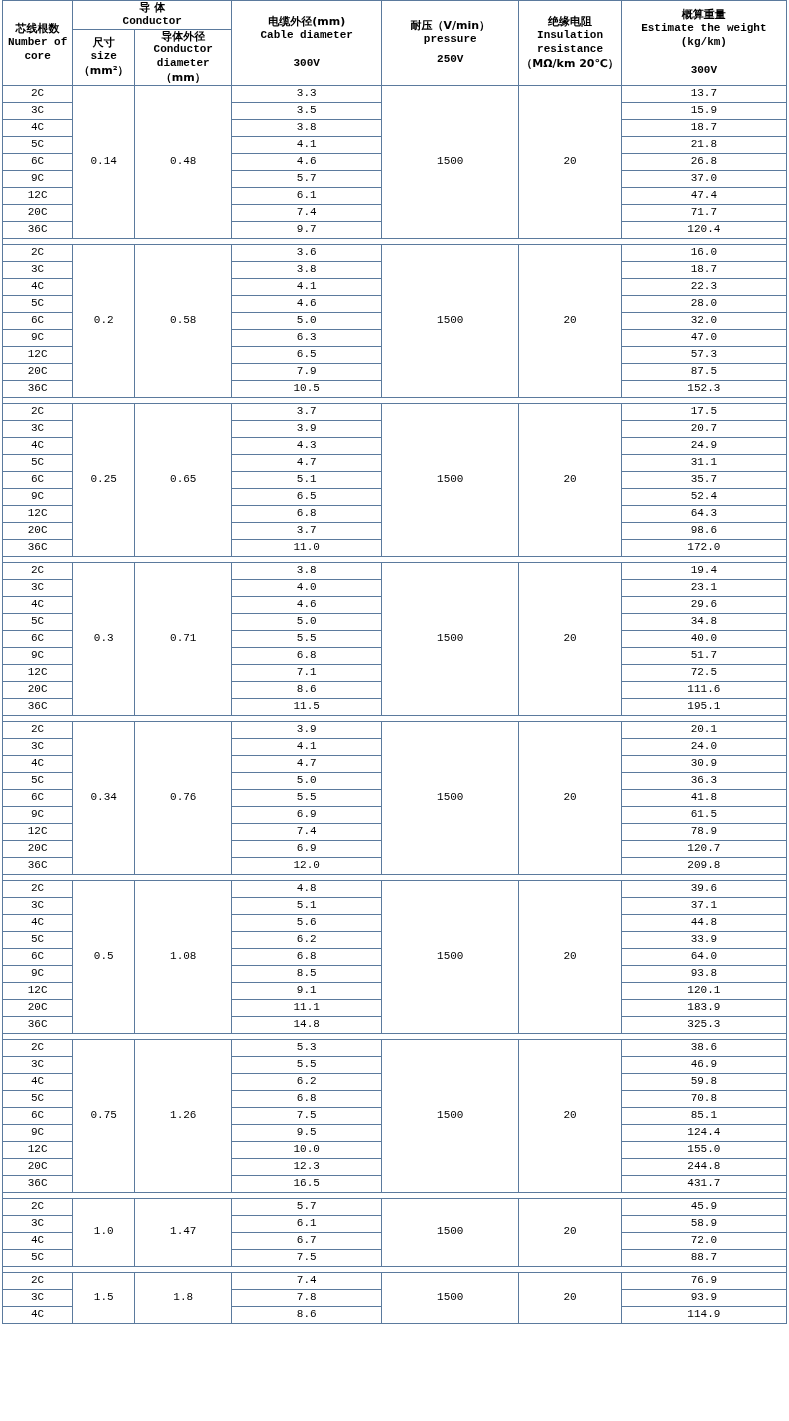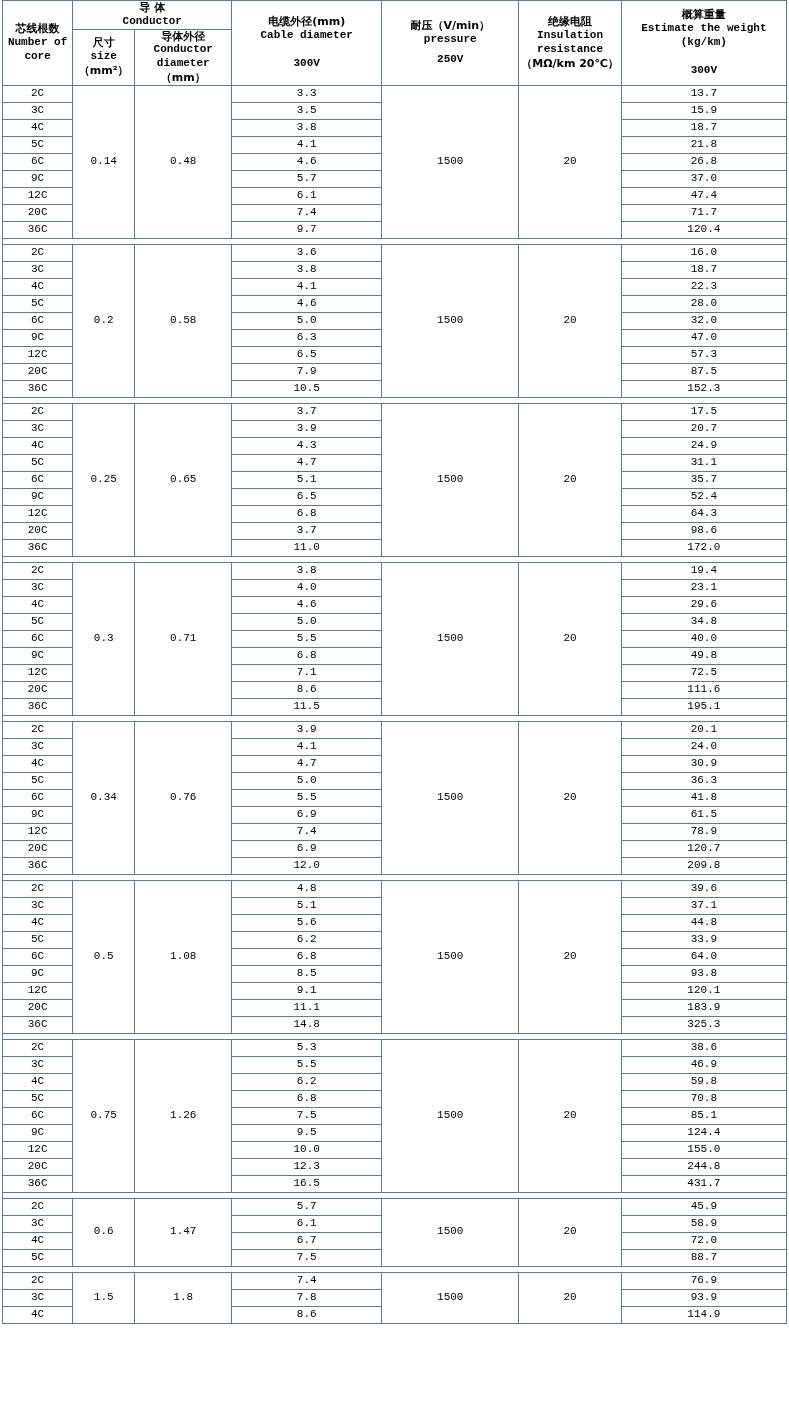--- a/index.html
+++ b/index.html
@@ -307,21 +307,21 @@
         <td class="data-cell">34.8</td>
       </tr>
       <tr>
         <td class="data-cell">6C</td>
         <td class="data-cell">5.5</td>
         <td class="data-cell">40.0</td>
       </tr>
       <tr>
         <td class="data-cell">9C</td>
         <td class="data-cell">6.8</td>
-        <td class="data-cell">49.8</td>
+        <td class="data-cell">51.7</td>
       </tr>
       <tr>
         <td class="data-cell">12C</td>
         <td class="data-cell">7.1</td>
         <td class="data-cell">72.5</td>
       </tr>
       <tr>
         <td class="data-cell">20C</td>
         <td class="data-cell">8.6</td>
         <td class="data-cell">111.6</td>
@@ -485,21 +485,21 @@
       <tr>
         <td class="data-cell">36C</td>
         <td class="data-cell">16.5</td>
         <td class="data-cell">431.7</td>
       </tr>
       <tr class="spacer-row">
         <td colspan="7"></td>
       </tr>
       <tr>
         <td class="data-cell">2C</td>
-        <td class="data-cell" rowspan="4">0.6</td>
+        <td class="data-cell" rowspan="4">1.0</td>
         <td class="data-cell" rowspan="4">1.47</td>
         <td class="data-cell">5.7</td>
         <td class="data-cell" rowspan="4">1500</td>
         <td class="data-cell" rowspan="4">20</td>
         <td class="data-cell">45.9</td>
       </tr>
       <tr>
         <td class="data-cell">3C</td>
         <td class="data-cell">6.1</td>
         <td class="data-cell">58.9</td>

